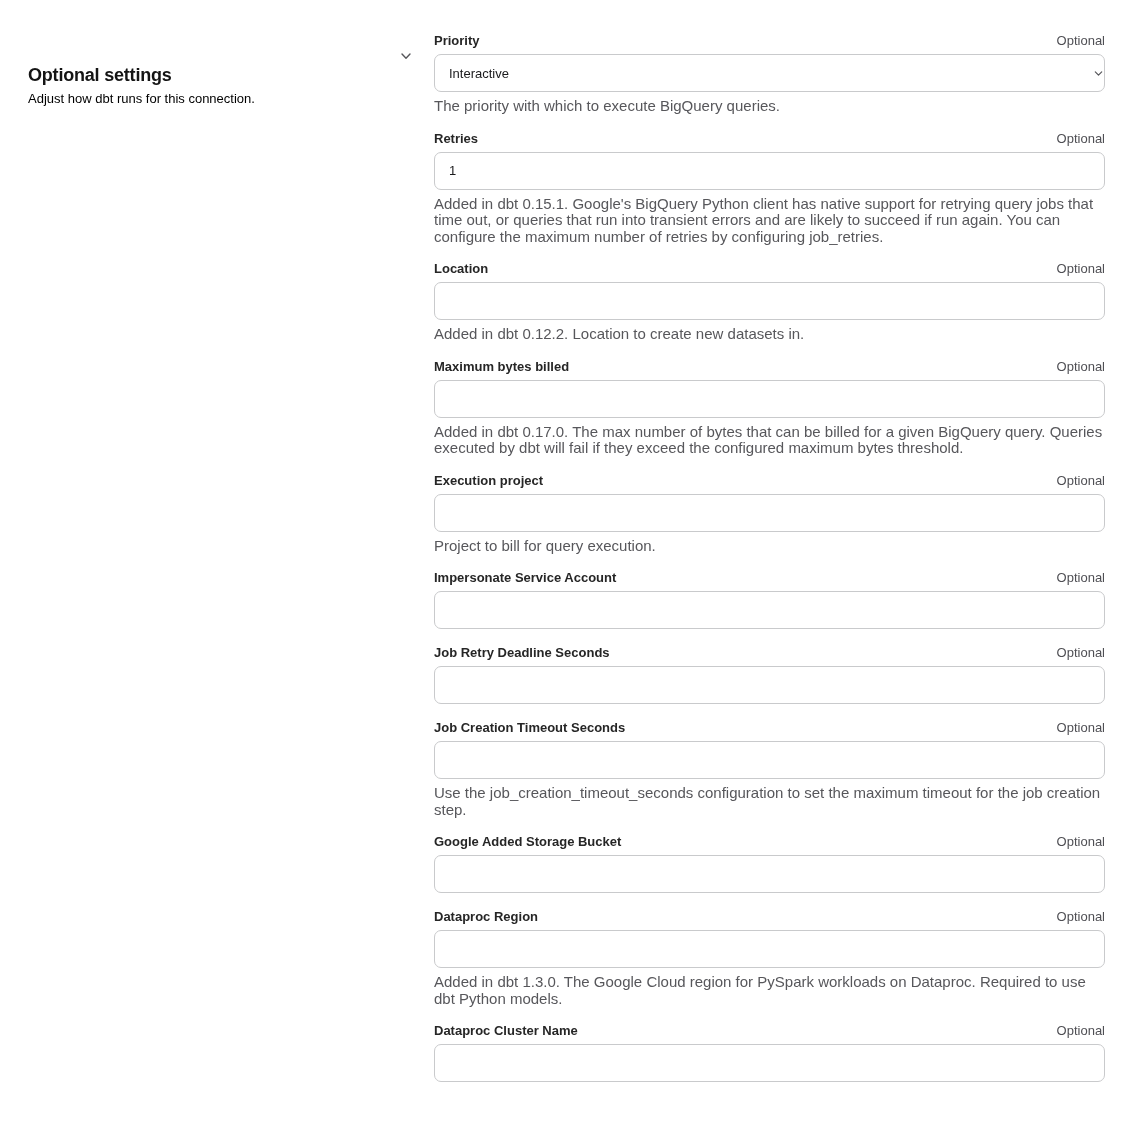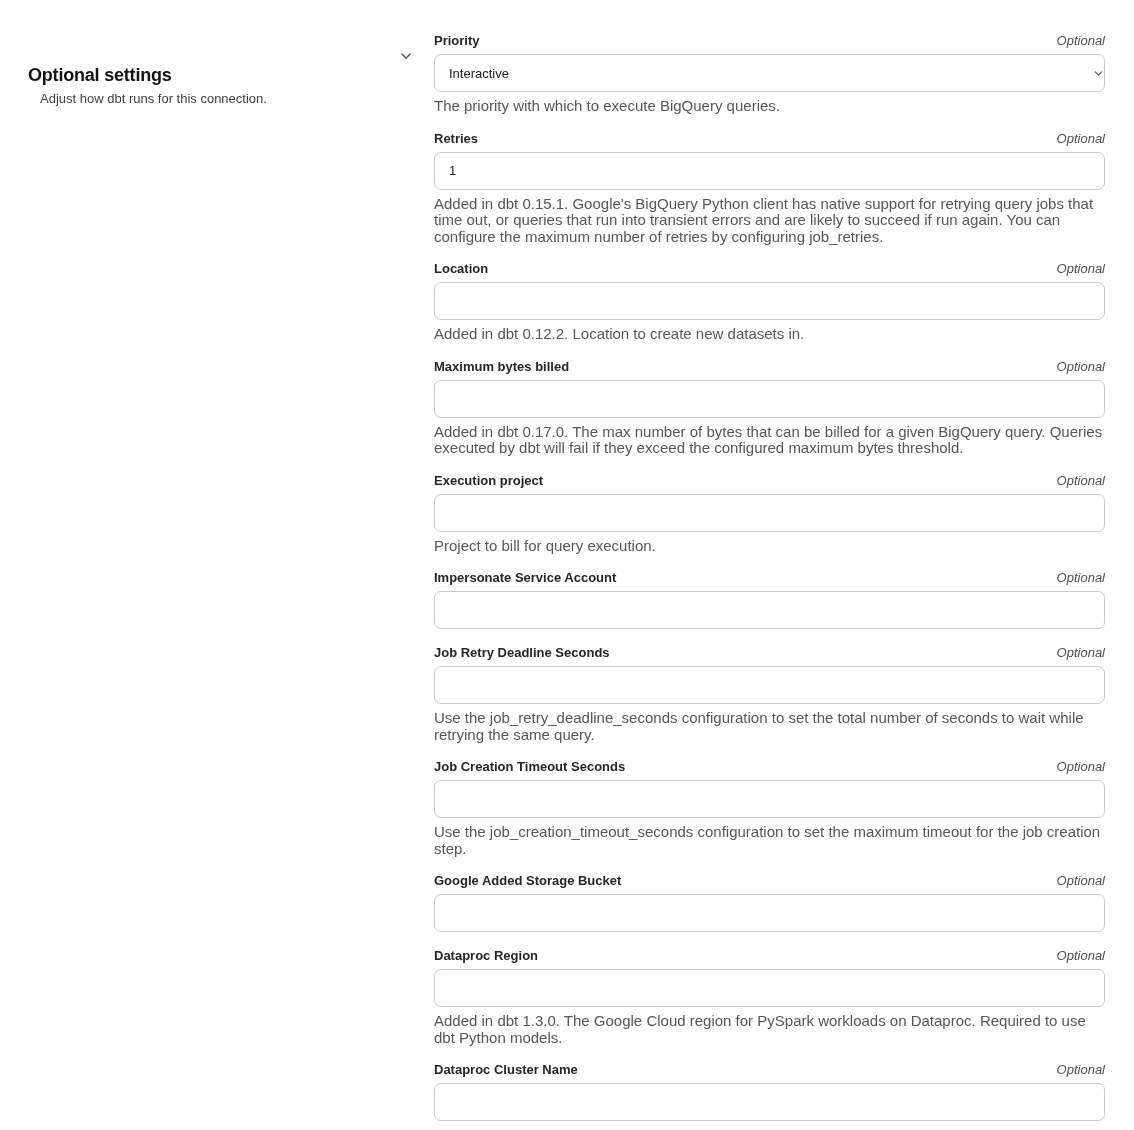--- a/index.html
+++ b/index.html
@@ -25,23 +25,22 @@
     font-size: 18px;
     font-weight: 700;
     color: #141414;
     letter-spacing: -0.2px;
     line-height: 22px;
     margin-top: 28px;
   }
   .section-subtitle {
     margin-top: 4px;
     font-size: 13px;
-    color: #404040;
+    color: #000000;
     line-height: 17px;
-    margin-left: 12px;
   }
   .collapse-toggle {
     position: absolute;
     top: 46px;
     right: 18px;
     width: 20px;
     height: 20px;
     background: transparent;
     border: none;
     cursor: pointer;
@@ -67,21 +66,20 @@
     font-size: 13px;
     font-weight: 600;
     color: #262626;
     line-height: 16px;
   }
   .optional-badge {
     font-size: 13px;
     font-weight: 400;
     color: #4f4f54;
     line-height: 16px;
-    font-style: italic;
   }
   .text-input, .select-box {
     width: 100%;
     height: 38px;
     border: 1px solid #c9cacc;
     border-radius: 7px;
     background: #ffffff;
     font-family: "Liberation Sans", "DejaVu Sans", sans-serif;
     font-size: 13px;
     color: #1a1a1c;
@@ -183,21 +181,20 @@
     <div class="control-slot"><input class="text-input" type="text" style=""></div>
 
   </section>
 
   <section class="field">
     <div class="field-head">
       <span class="field-label">Job Retry Deadline Seconds</span>
       <span class="optional-badge">Optional</span>
     </div>
     <div class="control-slot"><input class="text-input" type="text" style=""></div>
-    <p class="field-help">Use the job_retry_deadline_seconds configuration to set the total number of seconds to wait while retrying the same query.</p>
   </section>
 
   <section class="field">
     <div class="field-head">
       <span class="field-label">Job Creation Timeout Seconds</span>
       <span class="optional-badge">Optional</span>
     </div>
     <div class="control-slot"><input class="text-input" type="text" style=""></div>
     <p class="field-help">Use the job_creation_timeout_seconds configuration to set the maximum timeout for the job creation step.</p>
   </section>

